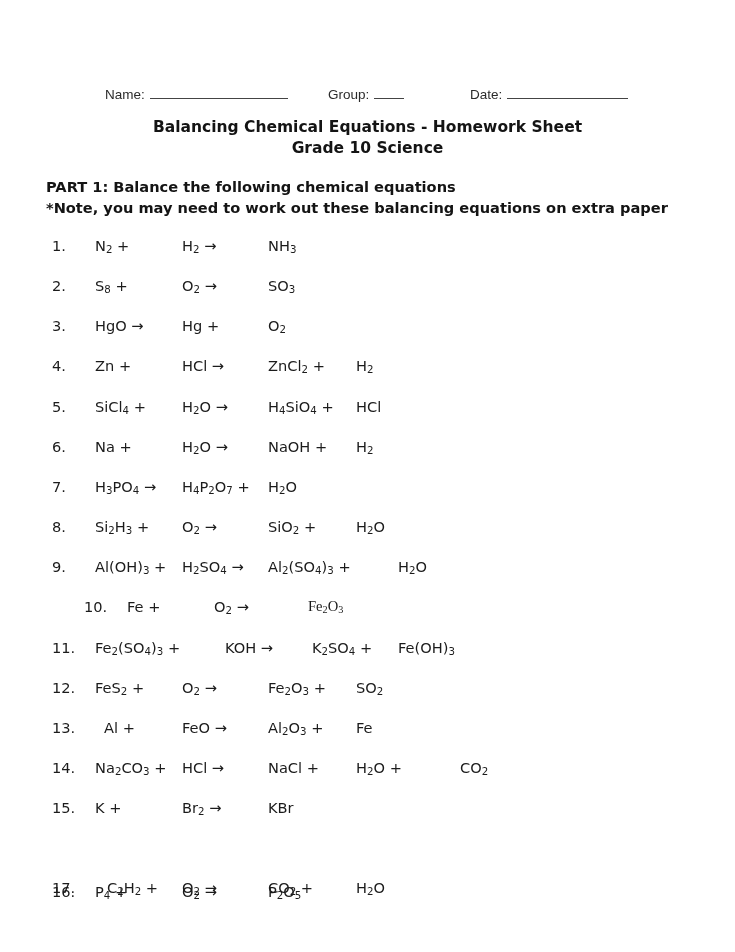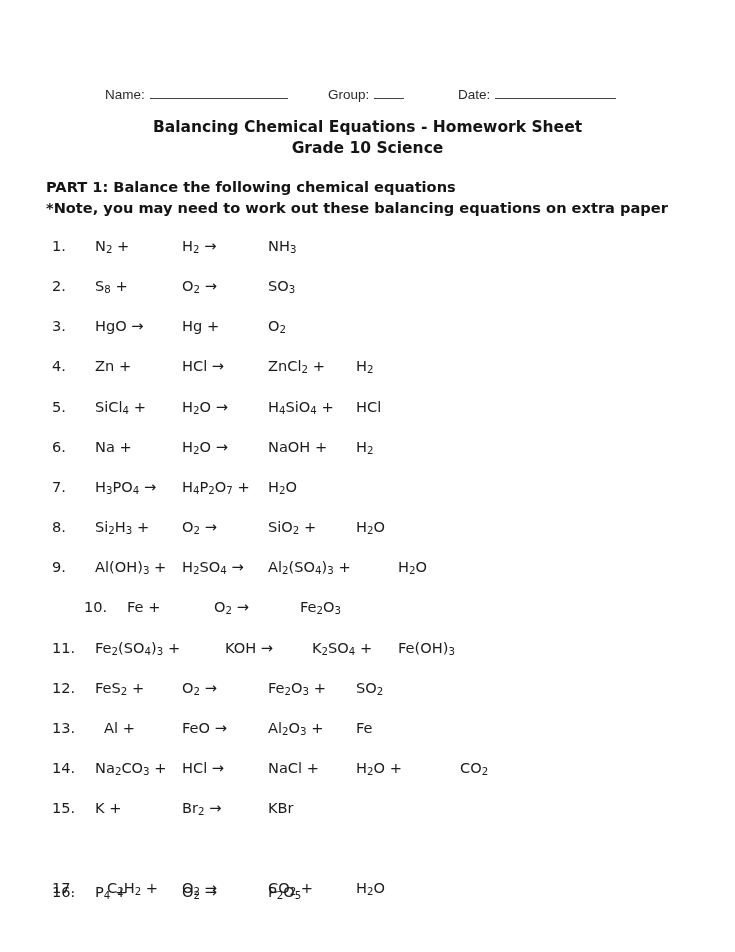--- a/index.html
+++ b/index.html
@@ -11,21 +11,21 @@
   .page{position:absolute;inset:0;background:#ffffff;overflow:hidden;}
 
   
   .header-fields{
     position:absolute;top:86px;left:0;width:735px;height:20px;
     font-family:"Liberation Sans",sans-serif;font-size:13.5px;color:#2b2b2b;
   }
   .hf{position:absolute;top:0;white-space:nowrap;}
   .hf-name{left:105px;}
   .hf-group{left:328px;}
-  .hf-date{left:458px;}
+  .hf-date{left:470px;}
   .uline{
     display:inline-block;border-bottom:1.4px solid #444;height:12px;
     margin-left:5px;vertical-align:baseline;
   }
   .uline-name{width:138px;}
   .uline-group{width:30px;}
   .uline-date{width:121px;}
 
   
   .title-block{
@@ -131,21 +131,21 @@
         <span class="eq-num">9.</span>
         <span class="eq-cell" style="left: 95px;">Al(OH)<sub>3</sub> +</span>
         <span class="eq-cell" style="left: 182px;">H<sub>2</sub>SO<sub>4</sub> →</span>
         <span class="eq-cell" style="left: 268px;">Al<sub>2</sub>(SO<sub>4</sub>)<sub>3</sub> +</span>
         <span class="eq-cell" style="left: 398px;">H<sub>2</sub>O</span>
       </div>
       <div class="eq-row" style="top: 598px; margin-left: 32px;">
         <span class="eq-num">10.</span>
         <span class="eq-cell" style="left: 95px;">Fe +</span>
         <span class="eq-cell" style="left: 182px;">O<sub>2</sub> →</span>
-        <span class="eq-cell" style="left: 268px;">Fe<sub>2</sub>O<sub>3</sub></span>
+        <span class="eq-cell" style="left: 276px; font-family: Liberation Serif, serif;">Fe<sub>2</sub>O<sub>3</sub></span>
       </div>
       <div class="eq-row" style="top: 639px;">
         <span class="eq-num">11.</span>
         <span class="eq-cell" style="left: 95px;">Fe<sub>2</sub>(SO<sub>4</sub>)<sub>3</sub> +</span>
         <span class="eq-cell" style="left: 225px;">KOH →</span>
         <span class="eq-cell" style="left: 312px;">K<sub>2</sub>SO<sub>4</sub> +</span>
         <span class="eq-cell" style="left: 398px;">Fe(OH)<sub>3</sub></span>
       </div>
       <div class="eq-row" style="top: 679px;">
         <span class="eq-num">12.</span>

